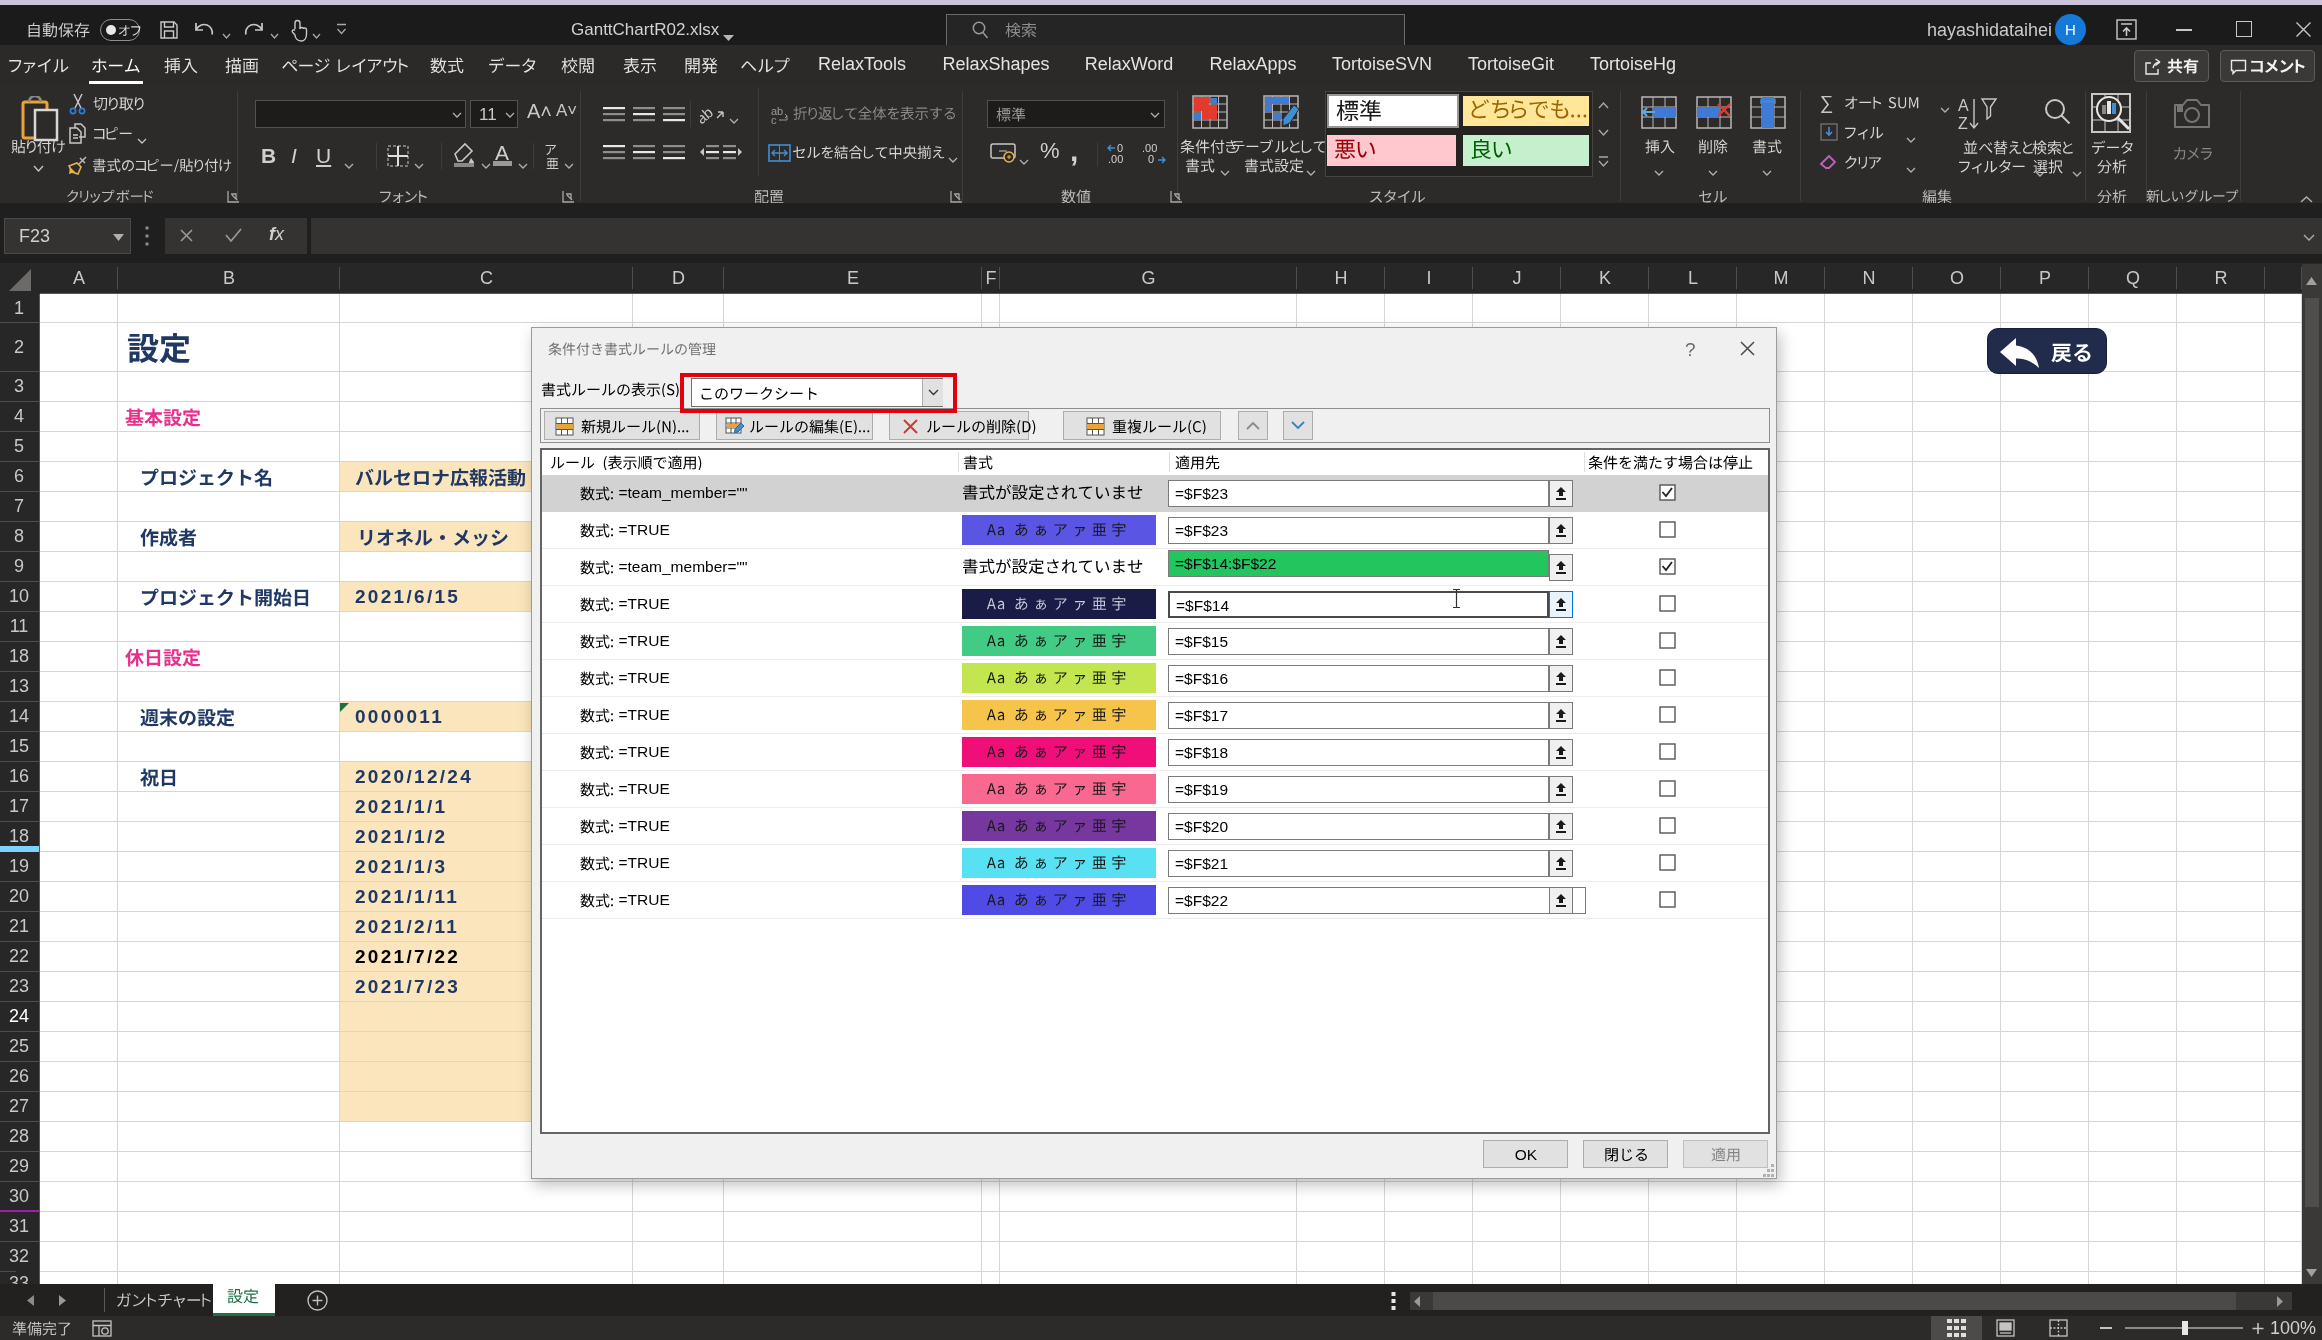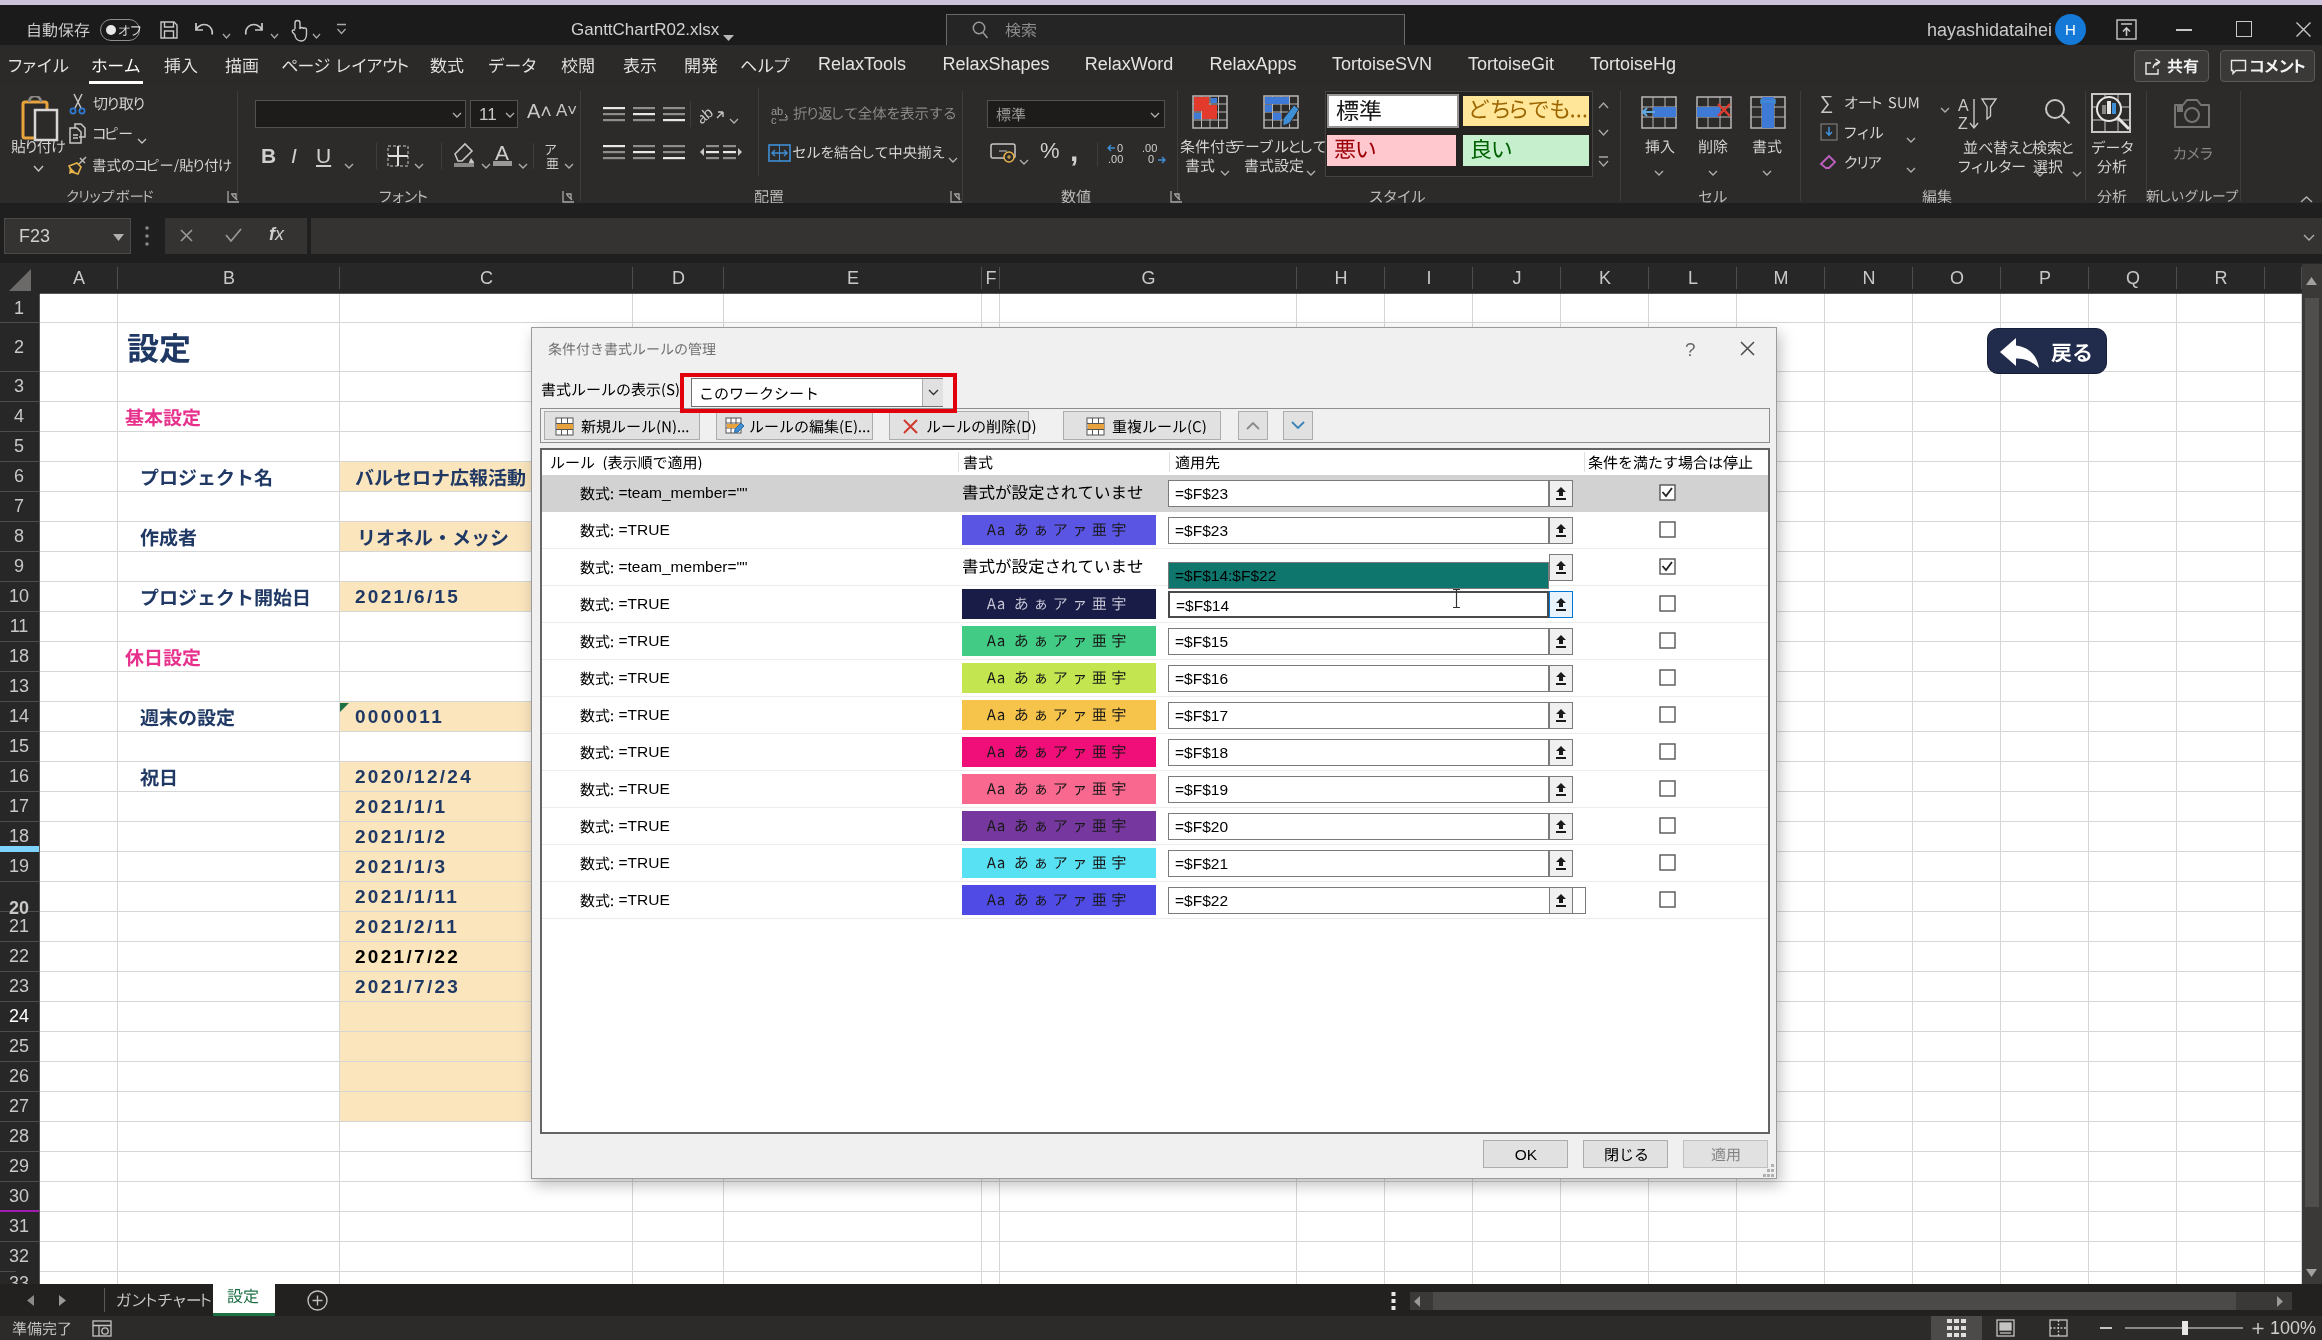--- a/index.html
+++ b/index.html
@@ -933,21 +933,21 @@
     <div class="ab " style="left:0px;top:498px;width:40px;height:30px;border-bottom:1px solid #4e4d4c">
       <div class="ab" style="left:19px;top:4px;font-size:18px;line-height:21.6px;color:#c9c8c7;font-weight:normal;white-space:nowrap;transform:translateX(-50%);">17</div>
     </div>
     <div class="ab " style="left:0px;top:528px;width:40px;height:30px;border-bottom:6px solid #7dd3fc">
       <div class="ab" style="left:19px;top:4px;font-size:18px;line-height:21.6px;color:#c9c8c7;font-weight:normal;white-space:nowrap;transform:translateX(-50%);">18</div>
     </div>
     <div class="ab " style="left:0px;top:558px;width:40px;height:30px;border-bottom:1px solid #4e4d4c">
       <div class="ab" style="left:19px;top:4px;font-size:18px;line-height:21.6px;color:#c9c8c7;font-weight:normal;white-space:nowrap;transform:translateX(-50%);">19</div>
     </div>
     <div class="ab " style="left:0px;top:588px;width:40px;height:30px;border-bottom:1px solid #4e4d4c">
-      <div class="ab" style="left:19px;top:4px;font-size:18px;line-height:21.6px;color:#c9c8c7;font-weight:bold;white-space:nowrap;transform:translateX(-50%);margin-top:12px;">20</div>
+      <div class="ab" style="left:19px;top:4px;font-size:18px;line-height:21.6px;color:#c9c8c7;font-weight:normal;white-space:nowrap;transform:translateX(-50%);">20</div>
     </div>
     <div class="ab " style="left:0px;top:618px;width:40px;height:30px;border-bottom:1px solid #4e4d4c">
       <div class="ab" style="left:19px;top:4px;font-size:18px;line-height:21.6px;color:#c9c8c7;font-weight:normal;white-space:nowrap;transform:translateX(-50%);">21</div>
     </div>
     <div class="ab " style="left:0px;top:648px;width:40px;height:30px;border-bottom:1px solid #4e4d4c">
       <div class="ab" style="left:19px;top:4px;font-size:18px;line-height:21.6px;color:#c9c8c7;font-weight:normal;white-space:nowrap;transform:translateX(-50%);">22</div>
     </div>
     <div class="ab " style="left:0px;top:678px;width:40px;height:30px;border-bottom:1px solid #4e4d4c">
       <div class="ab" style="left:19px;top:4px;font-size:18px;line-height:21.6px;color:#c9c8c7;font-weight:normal;white-space:nowrap;transform:translateX(-50%);">23</div>
     </div>
@@ -1472,21 +1472,21 @@
             <use href="#g89" x="300"></use>
             <use href="#g90" x="400"></use>
             <use href="#g195" x="500"></use>
             <use href="#g196" x="600"></use>
             <use href="#g197" x="700"></use>
             <use href="#g198" x="800"></use>
             <use href="#g199" x="900"></use>
             <use href="#g200" x="1000"></use>
           </svg>
         </div>
-        <div class="ab " style="left:626px;top:13px;width:381px;height:27px;background:#0f766e;border:1px solid #7b7b7b">
+        <div class="ab " style="left:626px;top:1px;width:381px;height:27px;background:#22c55e;border:1px solid #7b7b7b">
           <div class="ab" style="left:6px;top:4px;font-size:15.5px;line-height:18.6px;color:#000;font-weight:normal;white-space:nowrap;">=$F$14:$F$22</div>
         </div>
         <div class="ab " style="left:1007px;top:5px;width:24px;height:27px;background:#f0f0f0;border:1px solid #7b7b7b">
           <svg class="ab" style="left:5px;top:6px" width="12" height="13" viewBox="0 0 12 13" fill="#1a1a1a">
             <path d="M6 0l5 5H8v4H4V5H1z"></path>
             <rect x="1" y="11" width="10" height="2"></rect>
           </svg>
         </div>
         <div class="ab " style="left:1117px;top:9px;width:17px;height:17px;"><svg width="17" height="17" viewBox="0 0 17 17">
             <rect x="1" y="1" width="15" height="15" fill="#fff" stroke="#555" stroke-width="1.4"></rect>

